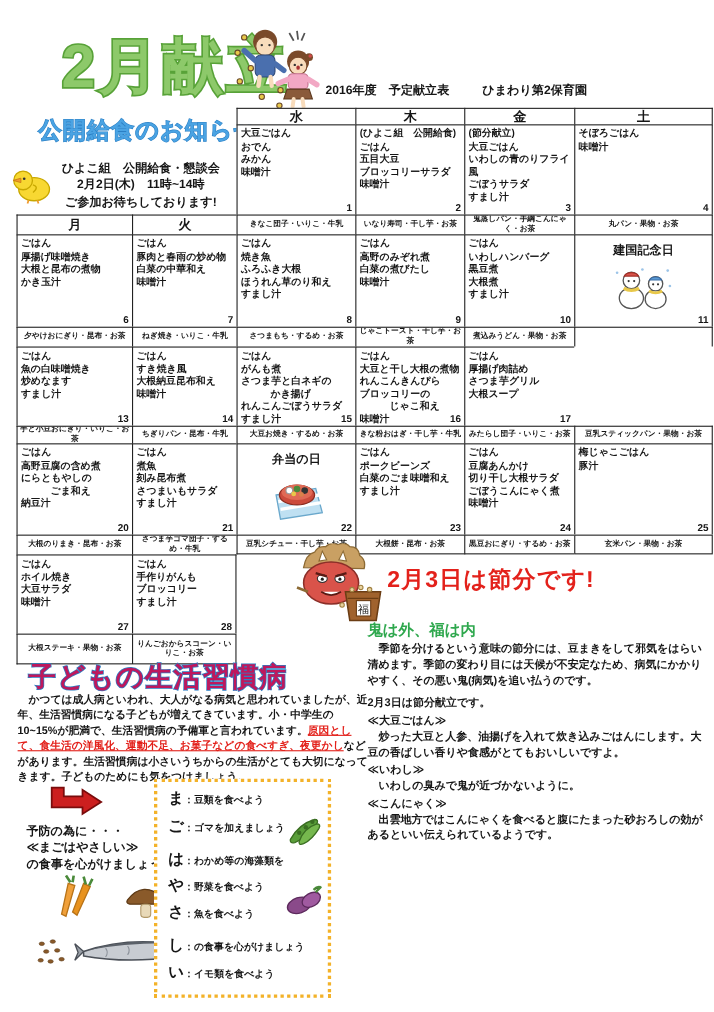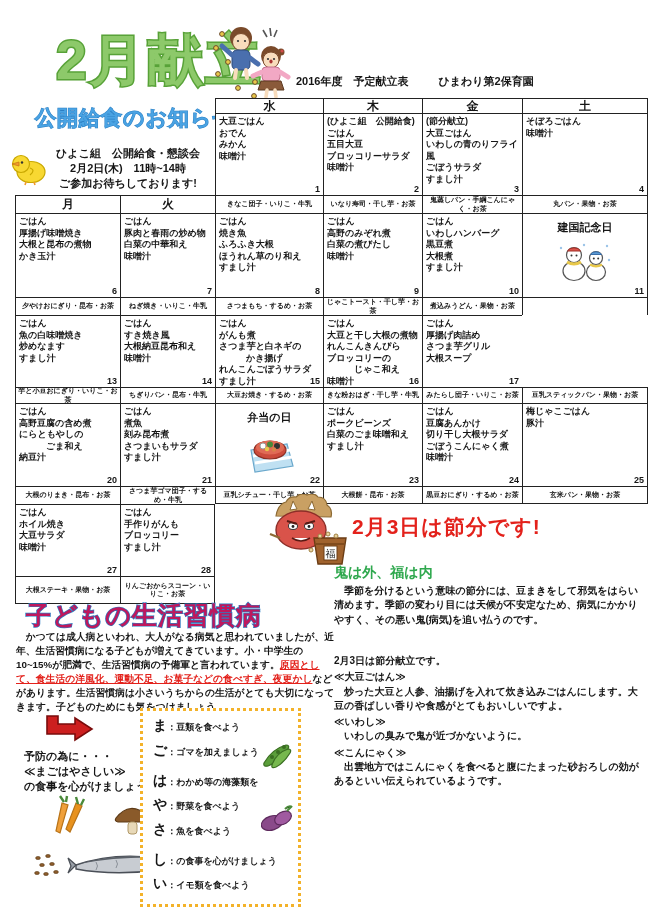--- a/index.html
+++ b/index.html
@@ -40,21 +40,21 @@
   .special .lbl{font-size:11px;font-weight:bold;margin-top:4px;}
   .special .icn{display:inline-block;margin-top:7px;}
 
   
   .sets-head{position:absolute;left:352px;top:513px;font-size:21px;font-weight:bold;
              color:#e3211b;letter-spacing:1px;}
   .oni{position:absolute;left:262px;top:494px;}
   .sets-body{position:absolute;left:334px;top:555px;width:308px;font-size:10px;
              font-weight:600;line-height:1.43;}
   .sets-body .oni-h{color:#2fa84e;font-size:14px;font-weight:bold;margin:7px 0 2px 0;}
-  .sets-body .mn{margin-top:27px;}
+  .sets-body .mn{margin-top:6px;}
   .sets-body .ename{margin-top:2px;}
 
   
   .ls-head{position:absolute;left:26px;top:599px;font-size:25px;font-weight:bold;
            color:#be185d;-webkit-text-stroke:1.3px #2b7fc4;paint-order:stroke fill;letter-spacing:1px;}
   .ls-body{position:absolute;left:16px;top:630px;width:322px;font-size:9.8px;
            font-weight:600;line-height:1.42;}
   .redtext{color:#e3211b;text-decoration:underline;}
   .arrow{position:absolute;left:44px;top:714px;}
   .prevent{position:absolute;left:24px;top:749px;font-size:11px;font-weight:bold;

